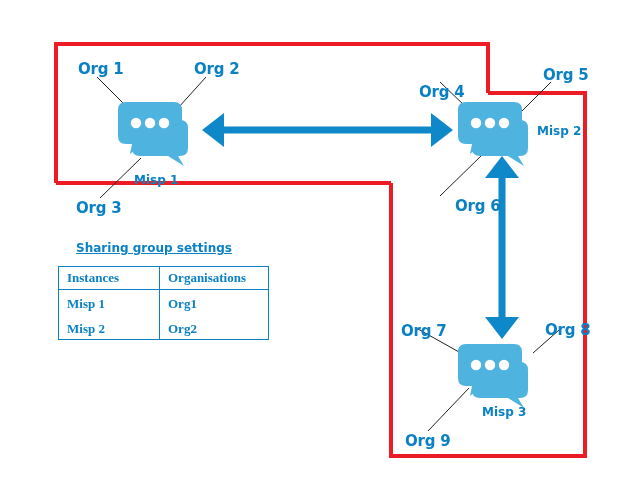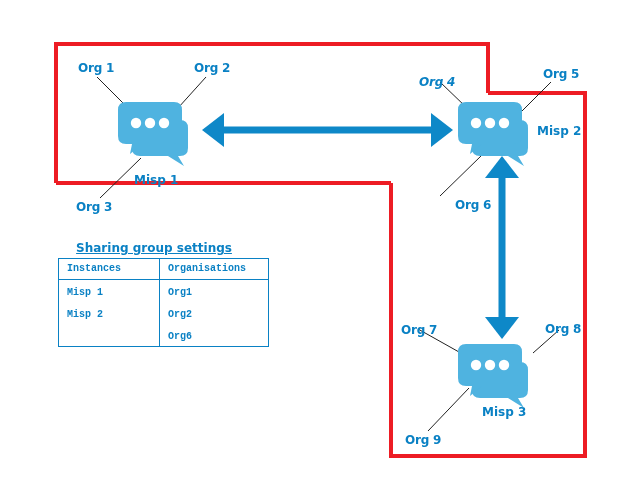--- a/index.html
+++ b/index.html
@@ -22,21 +22,21 @@
     left: 0;
     top: 0;
     width: 640px;
     height: 480px;
   }
   
   .label {
     position: absolute;
     color: #0a81c4;
     font-family: "DejaVu Sans", sans-serif;
-    font-size: 12px;
+    font-size: 15px;
     font-weight: bold;
     letter-spacing: -0.2px;
     white-space: nowrap;
     line-height: 1;
   }
   .node-label {
     position: absolute;
     color: #0a81c4;
     font-family: "DejaVu Sans", sans-serif;
     font-size: 12px;
@@ -51,33 +51,33 @@
     top: 242px;
   }
   .table-title {
     color: #0a81c4;
     font-family: "DejaVu Sans", sans-serif;
     font-size: 12px;
     font-weight: bold;
     text-decoration: underline;
     text-align: center;
     width: 192px;
-    margin-bottom: 4px;
+    margin-bottom: 12px;
     line-height: 1;
   }
   table.settings {
     border-collapse: collapse;
     width: 192px;
     table-layout: fixed;
   }
   table.settings td, table.settings th {
     border: 1px solid #0a81c4;
     color: #0a81c4;
-    font-family: Liberation Mono, monospace;
-    font-size: 10px;
+    font-family: Liberation Serif, serif;
+    font-size: 13px;
     font-weight: bold;
     text-align: left;
     padding: 6px 0 2px 8px;
     line-height: 1.25;
     height: 14px;
     vertical-align: middle;
   }
   table.settings th { padding-top: 3px; padding-bottom: 3px; }
   table.settings .col-a { width: 92px; }
   table.settings .col-b { width: 100px; }
@@ -148,21 +148,21 @@
     <g transform="translate(458,344)">
       <use href="#chat-icon"></use>
     </g>
   </svg>
 
   <div class="label" style="left:78px;  top:62px;">Org 1</div>
   <div class="label" style="left:194px; top:62px;">Org 2</div>
   <div class="label" style="left:76px;  top:201px;">Org 3</div>
   <div class="node-label" style="left:134px; top:174px;">Misp 1</div>
 
-  <div class="label" style="left:419px; top:76px;font-style:italic;">Org 4</div>
+  <div class="label" style="left:419px; top:85px;">Org 4</div>
   <div class="label" style="left:543px; top:68px;">Org 5</div>
   <div class="label" style="left:417px; top:199px;margin-left:38px;">Org 6</div>
   <div class="node-label" style="left:537px; top:125px;">Misp 2</div>
 
   <div class="label" style="left:401px; top:324px;">Org 7</div>
   <div class="label" style="left:545px; top:316px;margin-top:7px;">Org 8</div>
   <div class="label" style="left:405px; top:434px;">Org 9</div>
   <div class="node-label" style="left:482px; top:406px;">Misp 3</div>
 
   <div id="table-block">
@@ -176,21 +176,17 @@
       </thead>
       <tbody>
         <tr>
           <td class="col-a">Misp 1</td>
           <td class="col-b">Org1</td>
         </tr>
         <tr>
           <td class="col-a">Misp 2</td>
           <td class="col-b">Org2</td>
         </tr>
-        <tr>
-          <td class="col-a"></td>
-          <td class="col-b">Org6</td>
-        </tr>
       </tbody>
     </table>
   </div>
 
 </div>
 
 </body></html>

